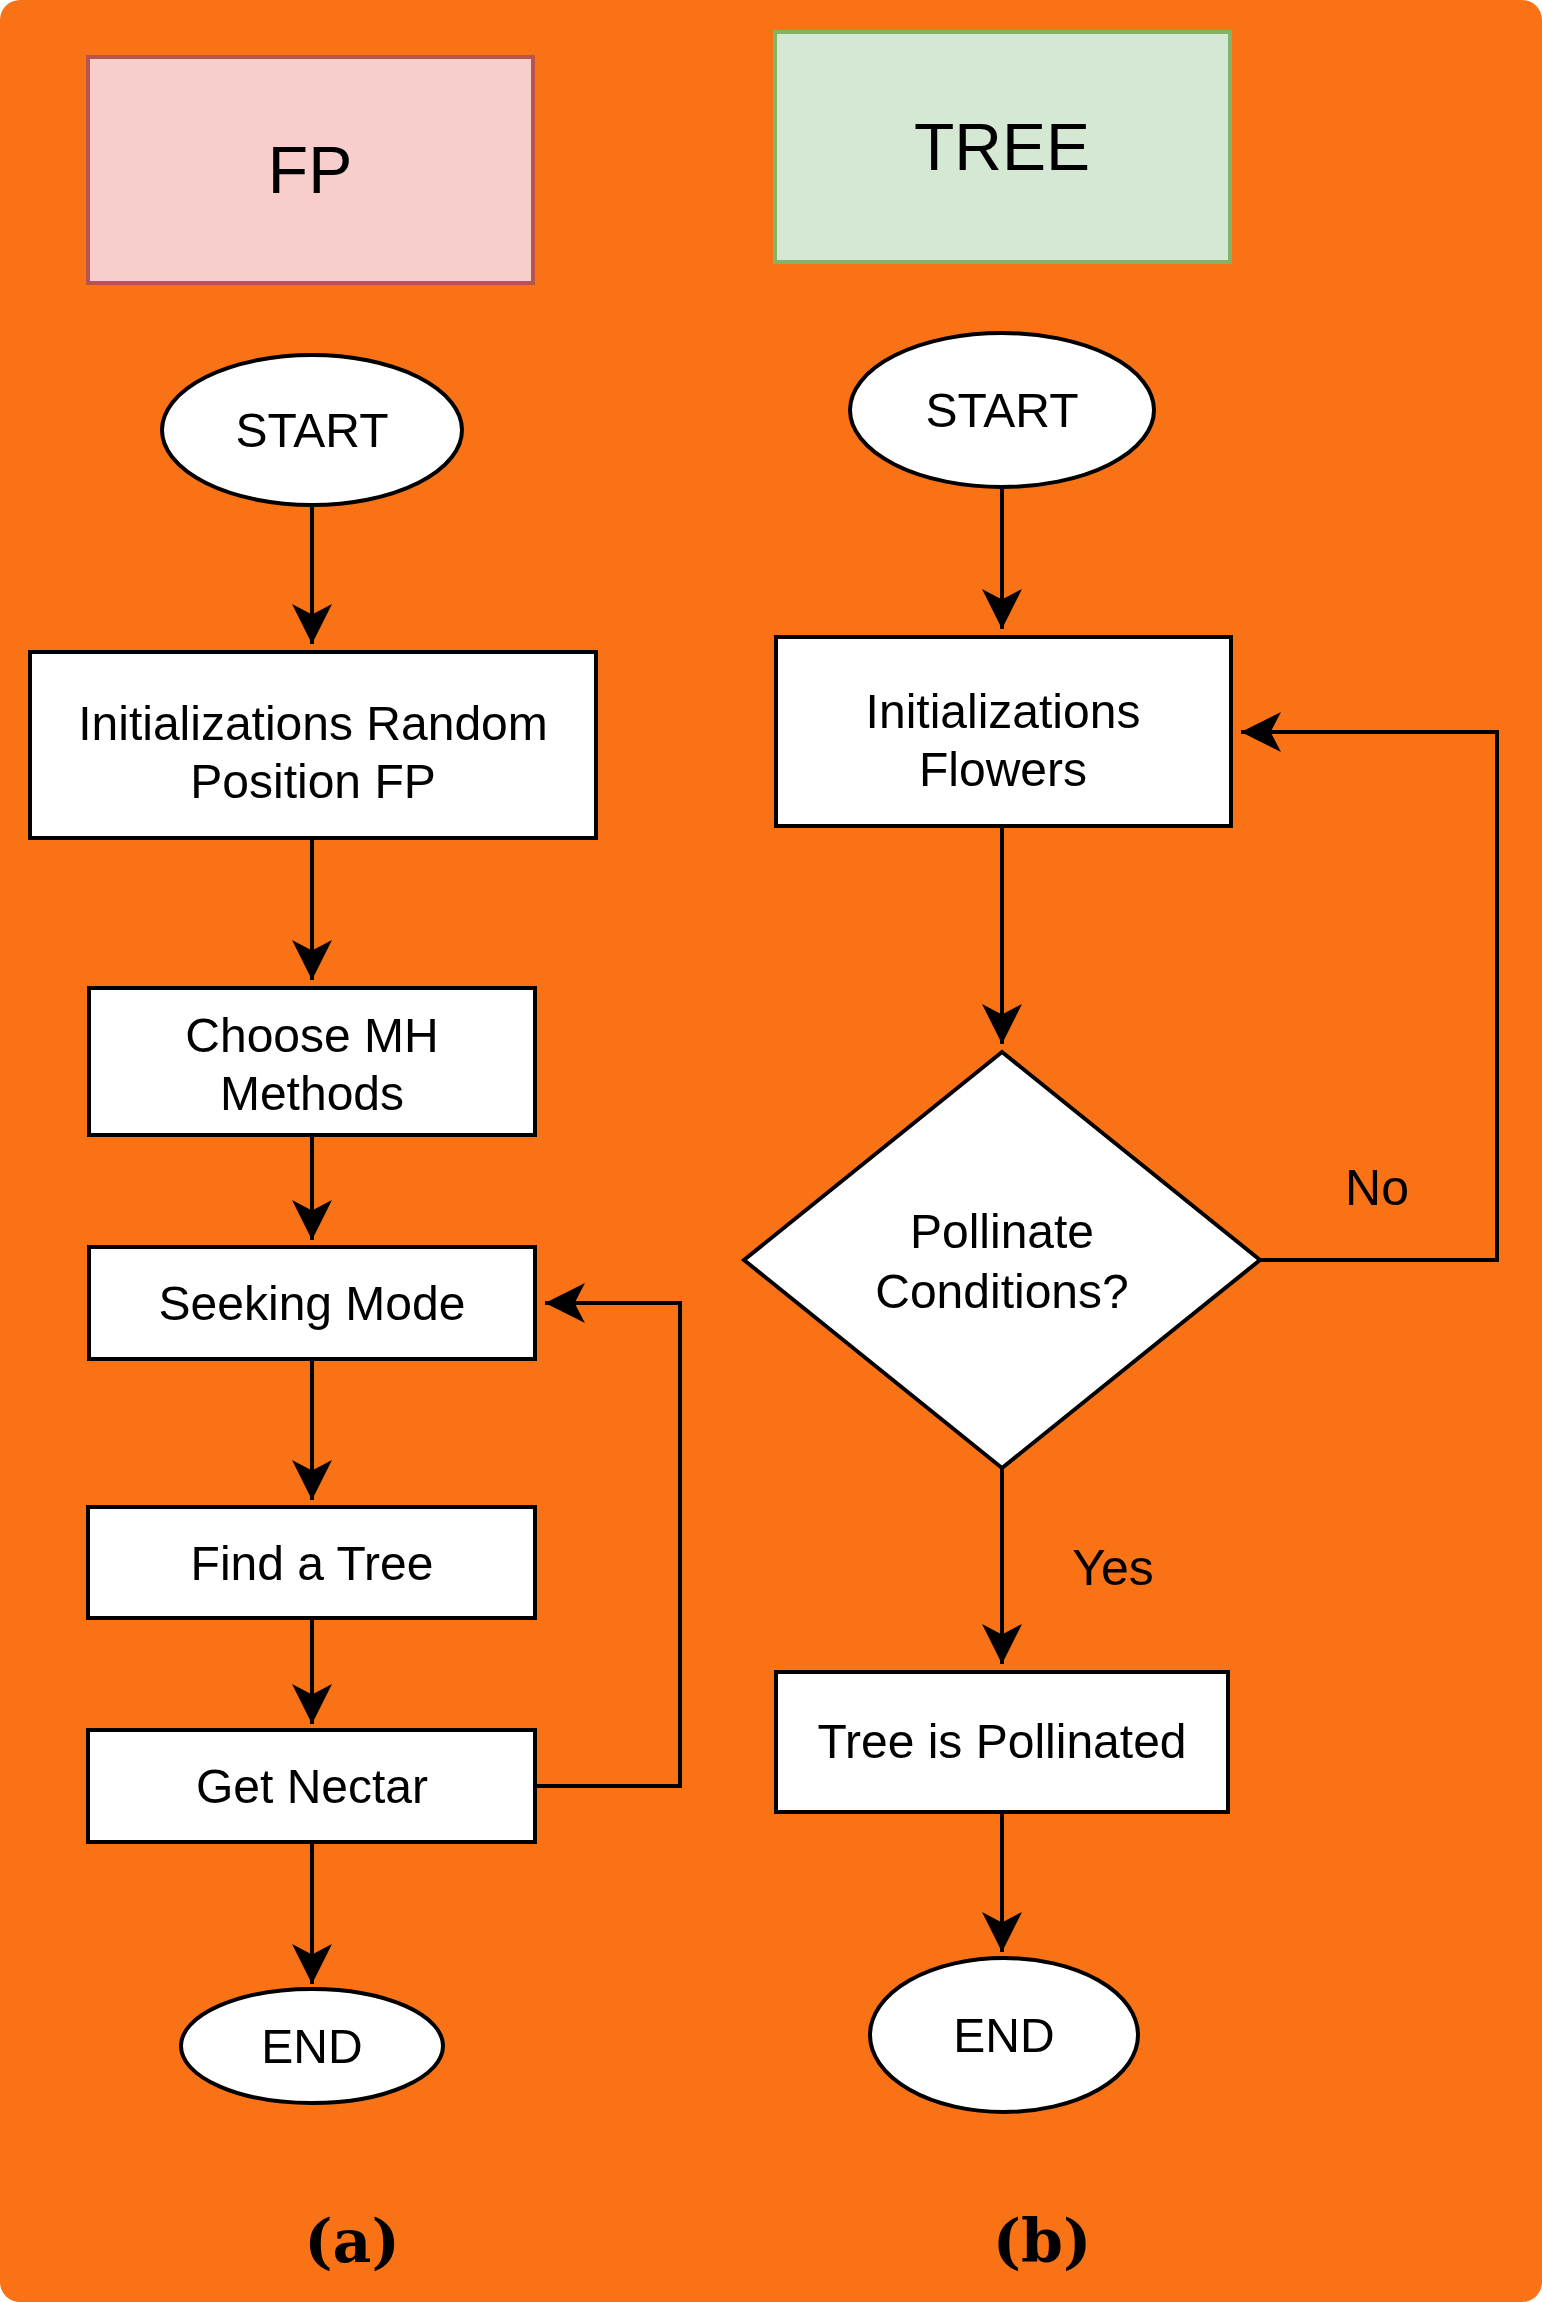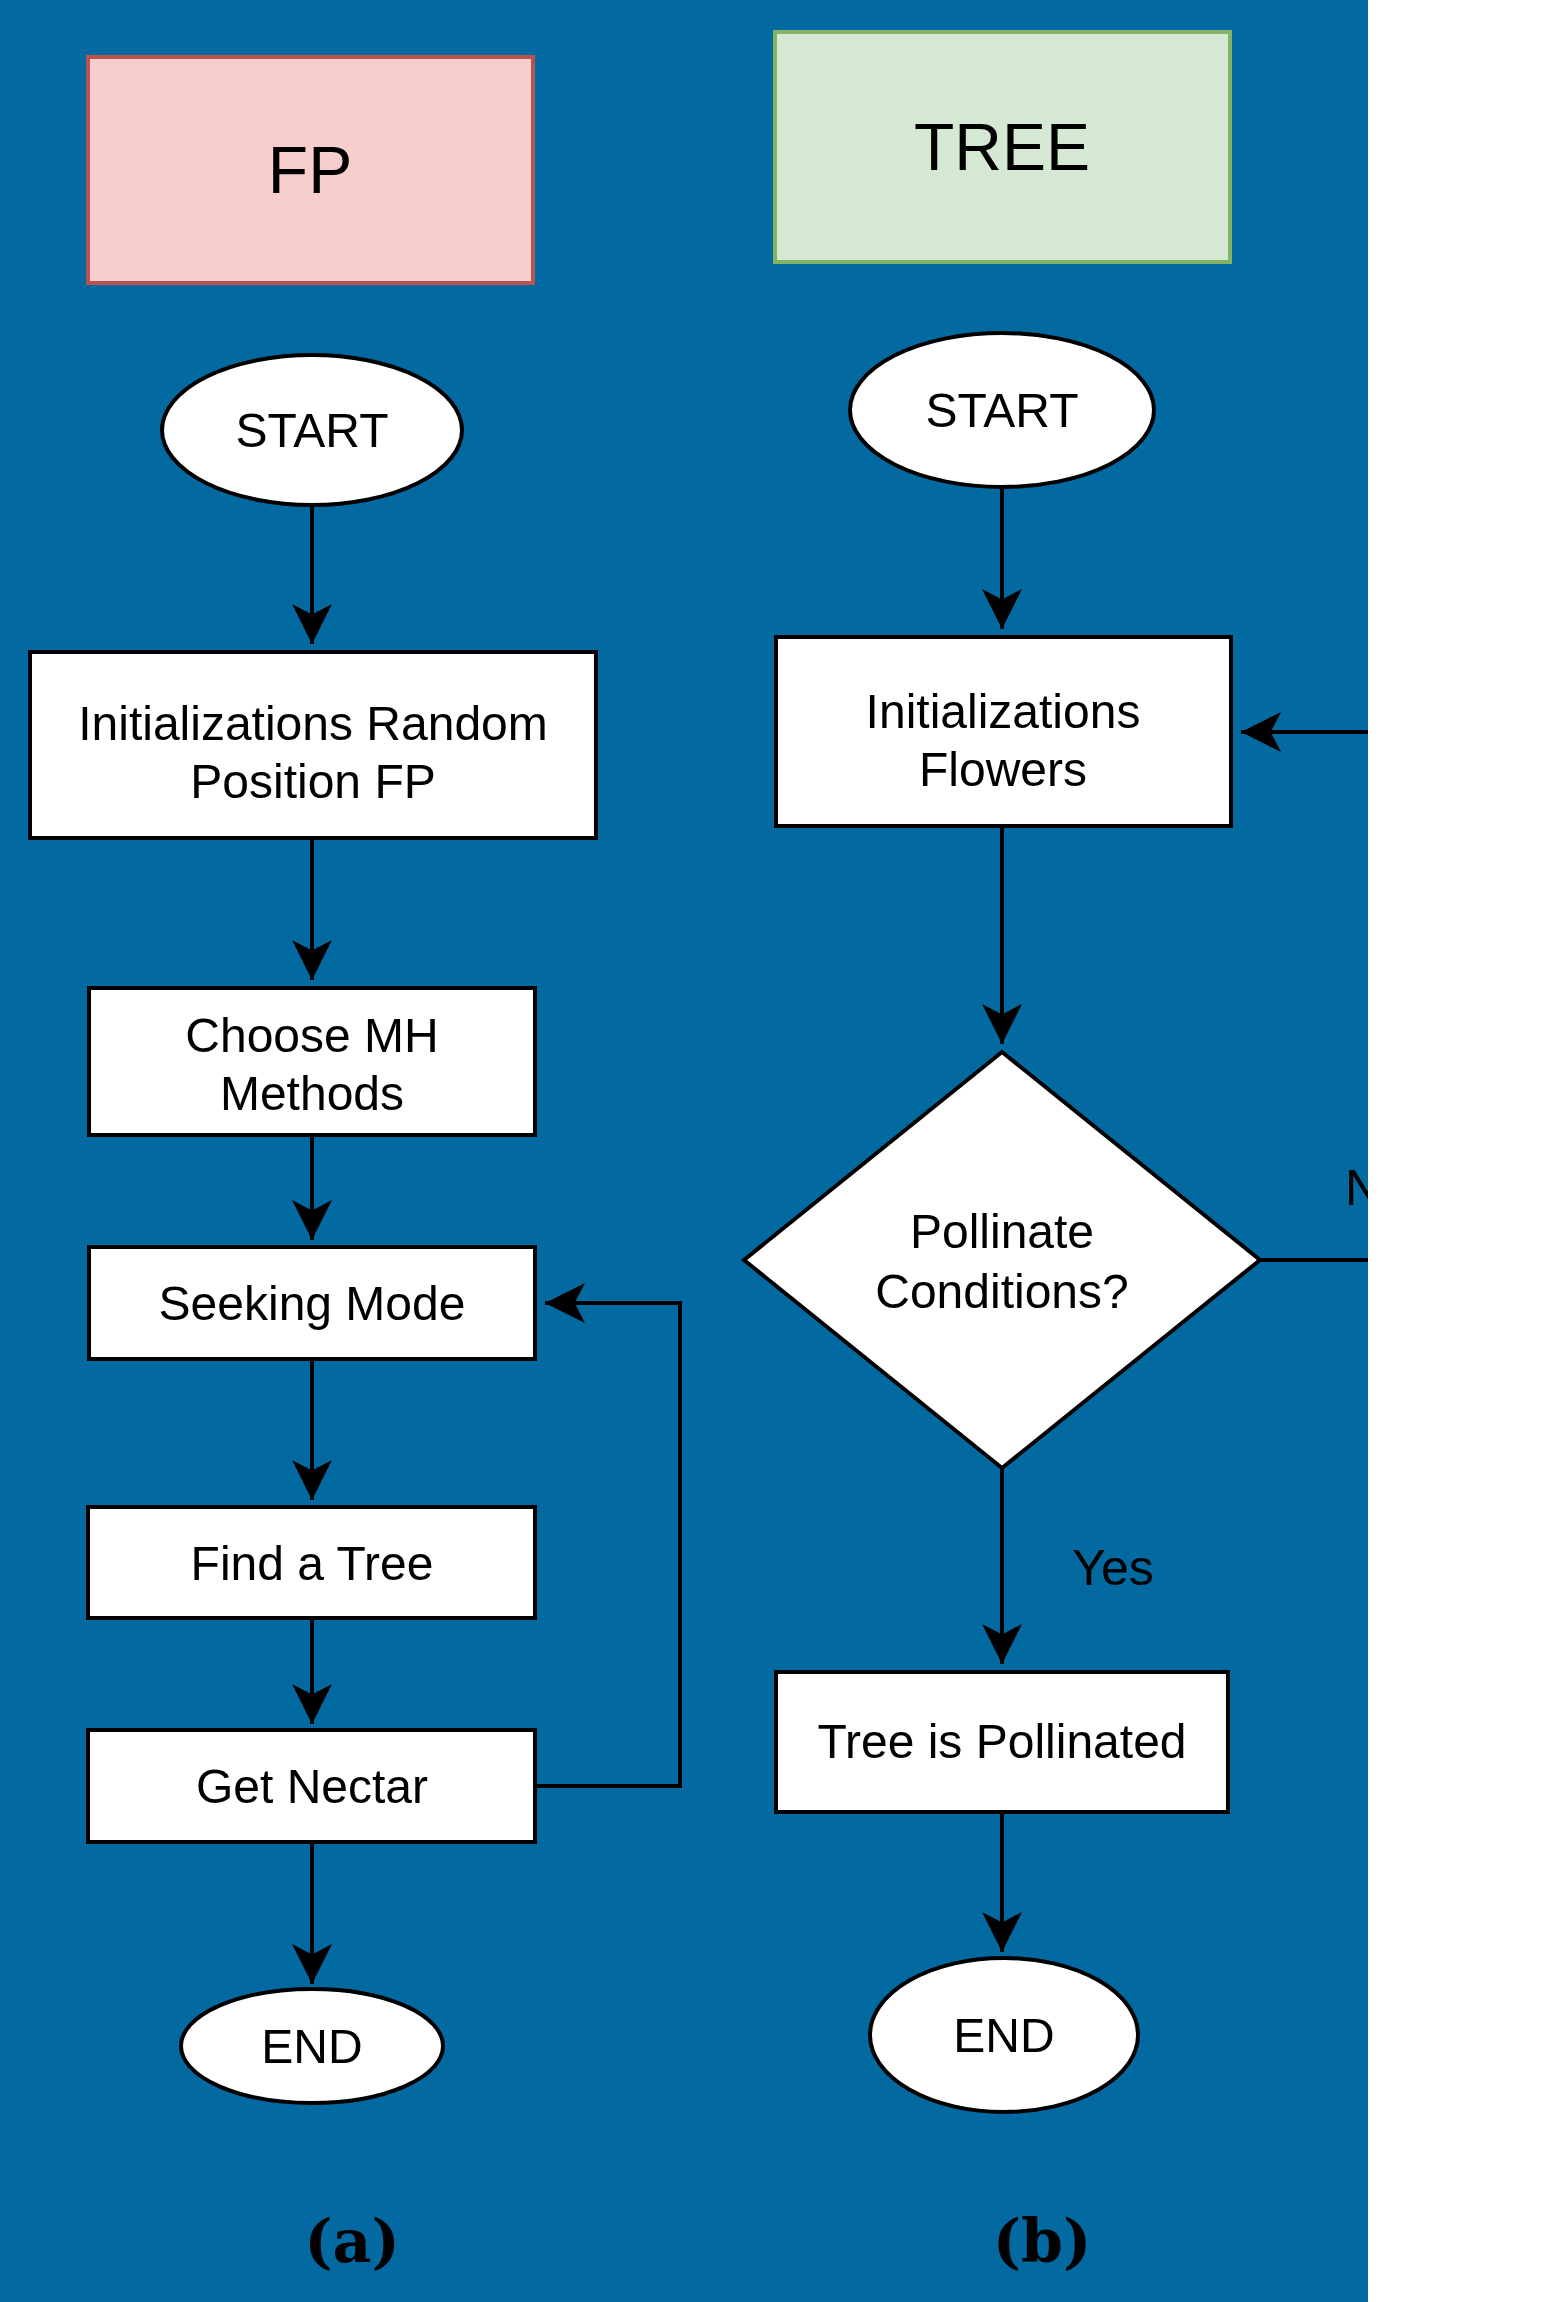--- a/index.html
+++ b/index.html
@@ -2,24 +2,25 @@
 <html><head>
 <meta charset="utf-8">
 <style>
   html, body {
     margin: 0;
     padding: 0;
     background: #ffffff;
   }
   .page {
     position: relative;
-    width: 1368px;
+    width: 1542px;
     height: 2302px;
-    background: #0369a1;
+    background: #f97316;
     overflow: hidden;
+    border-radius: 20px;
   }
   svg {
     display: block;
   }
   .node-text {
     font-family: "Liberation Sans", sans-serif;
     font-size: 48px;
     fill: #000000;
     text-anchor: middle;
   }

